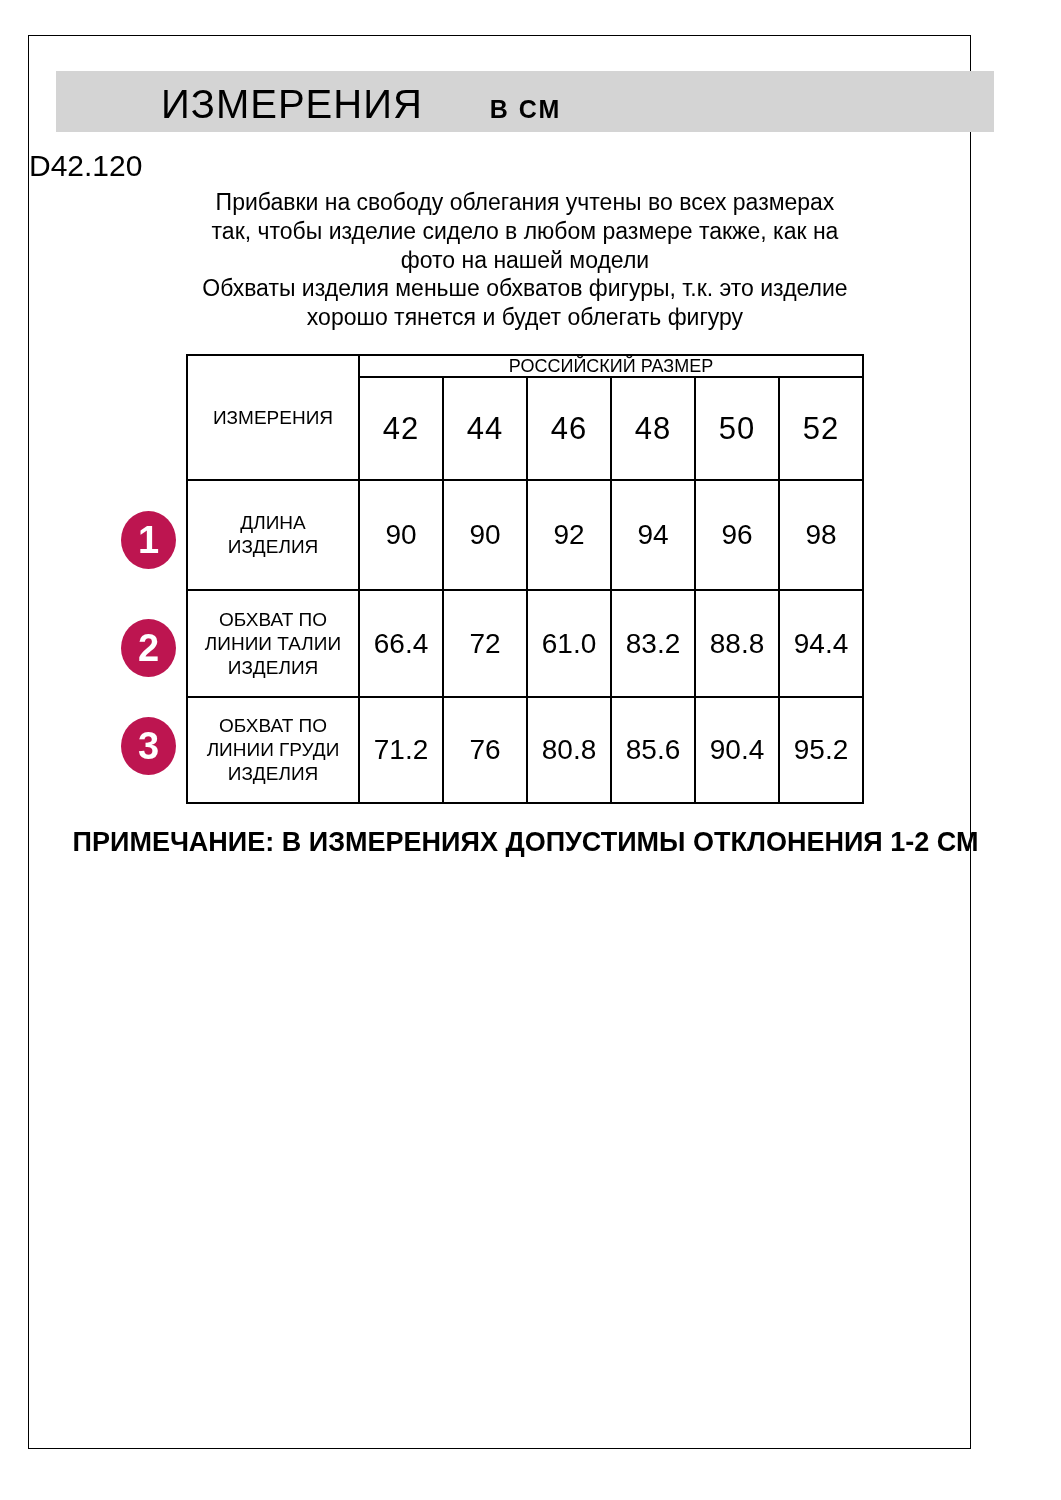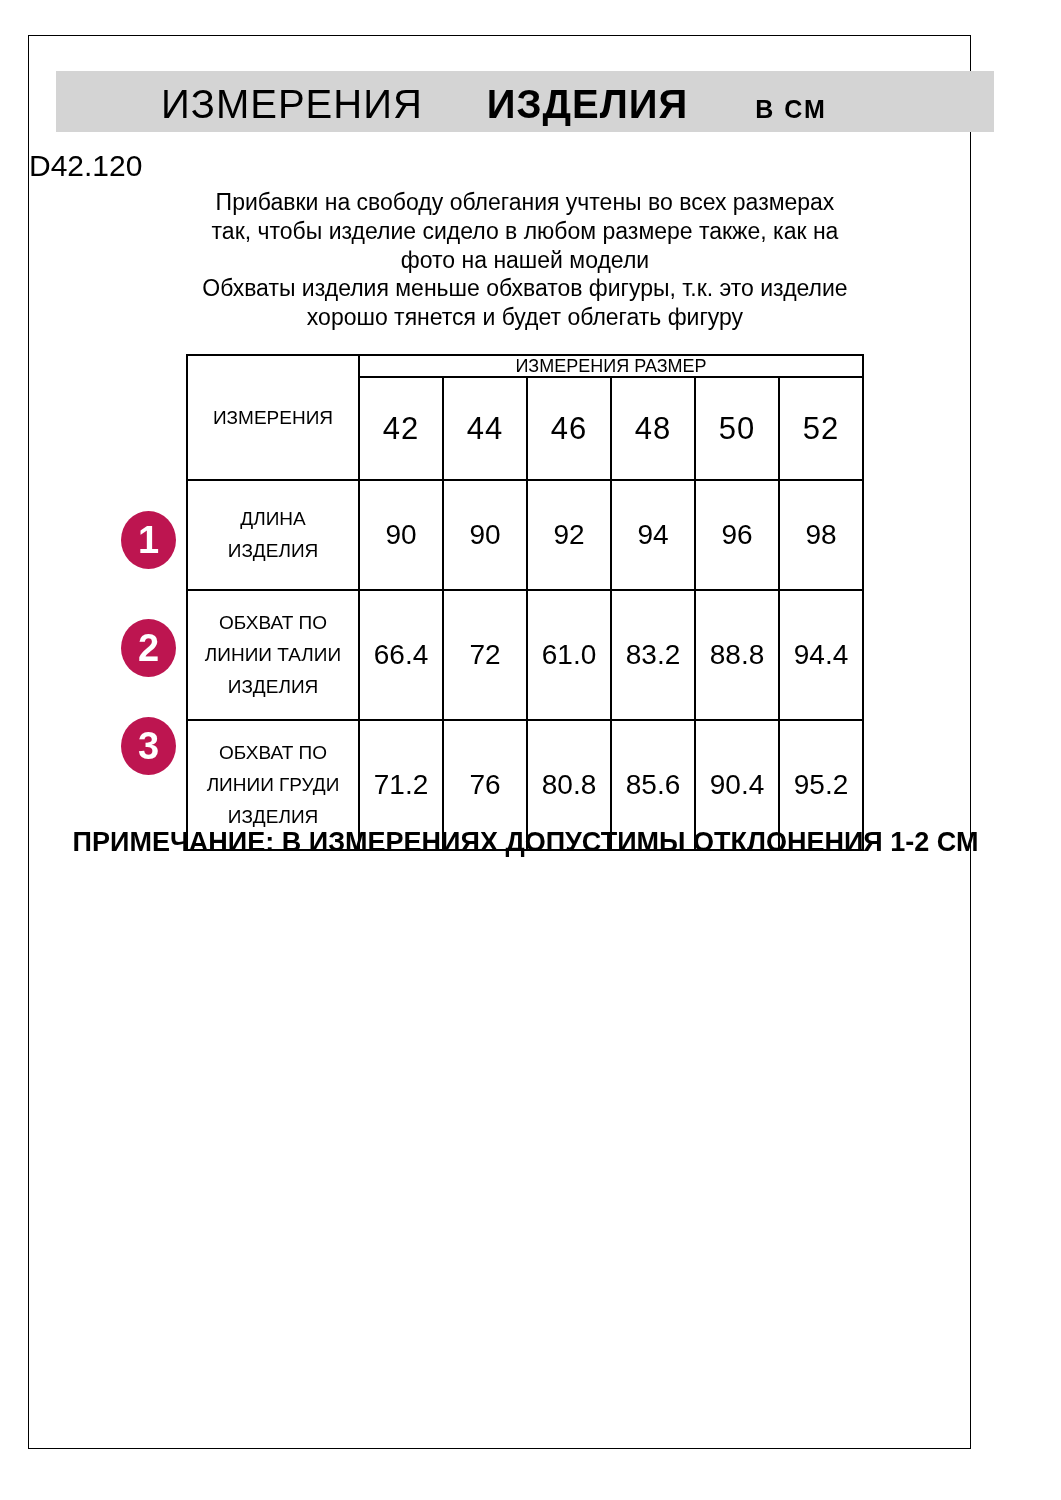--- a/index.html
+++ b/index.html
@@ -77,21 +77,21 @@
   }
   .corner-label-cell { width: 172px; font-size: 19px; }
   .group-header-cell { height: 22px; font-size: 18px; line-height: 18px; }
   .size-header-cell {
     width: 84px; height: 103px;
     font-size: 31px; font-weight: 700;
     letter-spacing: 1px;
   }
   .row-label-cell {
     font-size: 19px;
-    line-height: 32px;
+    line-height: 24px;
     padding: 16px 6px;
   }
   .value-cell { font-size: 28px; }
   .data-row-1 td { height: 110px; }
   .data-row-2 td { height: 107px; margin-left: 10px; }
   .data-row-3 td { height: 106px; }
   .row-badge {
     position: absolute;
     left: 121px;
     width: 55px; height: 58px;
@@ -116,21 +116,20 @@
     font-weight: 700;
   }
 </style>
 </head>
 <body>
 
 <div class="page-frame">
 
   <div class="header-bar">
     <span class="title-measurements">ИЗМЕРЕНИЯ</span>
-    <span class="title-product">ИЗДЕЛИЯ</span>
     <span class="title-units">В СМ</span>
   </div>
 
   <div class="model-code">D42.120</div>
 
   <div class="intro-para intro-para-2">
     <div>Обхваты изделия меньше обхватов фигуры, т.к. это изделие</div>
     <div>хорошо тянется и будет облегать фигуру</div>
   </div>
 
@@ -146,21 +145,21 @@
       <col style="width:84px">
         <col style="width:84px">
         <col style="width:84px">
       <col style="width:84px">
         <col style="width:84px">
         <col style="width:84px">
     </colgroup>
     <tbody>
       <tr>
         <td class="corner-label-cell" rowspan="2">ИЗМЕРЕНИЯ</td>
-        <td class="group-header-cell" colspan="6">ИЗМЕРЕНИЯ РАЗМЕР</td>
+        <td class="group-header-cell" colspan="6">РОССИЙСКИЙ РАЗМЕР</td>
       </tr>
       <tr>
         <td class="size-header-cell">42</td>
         <td class="size-header-cell">44</td>
         <td class="size-header-cell">46</td>
         <td class="size-header-cell">48</td>
         <td class="size-header-cell">50</td>
         <td class="size-header-cell">52</td>
       </tr>
       <tr class="data-row-1">

